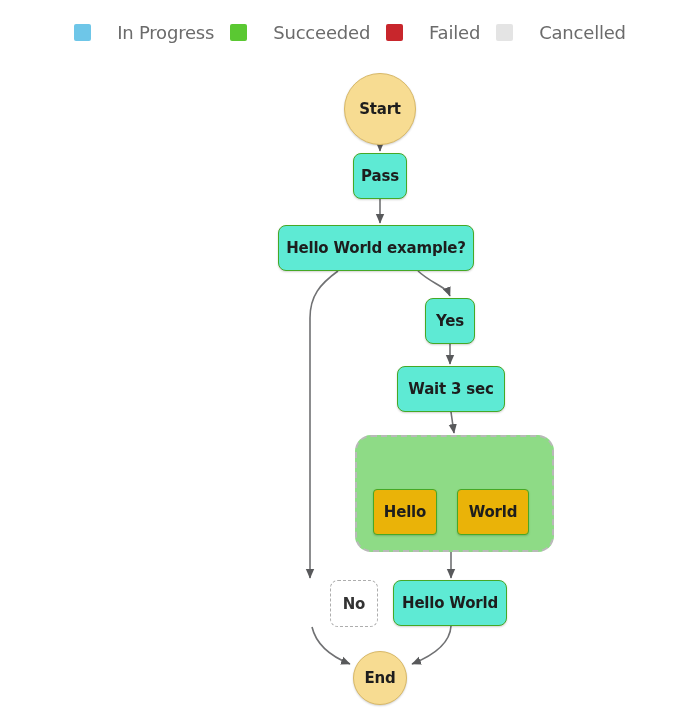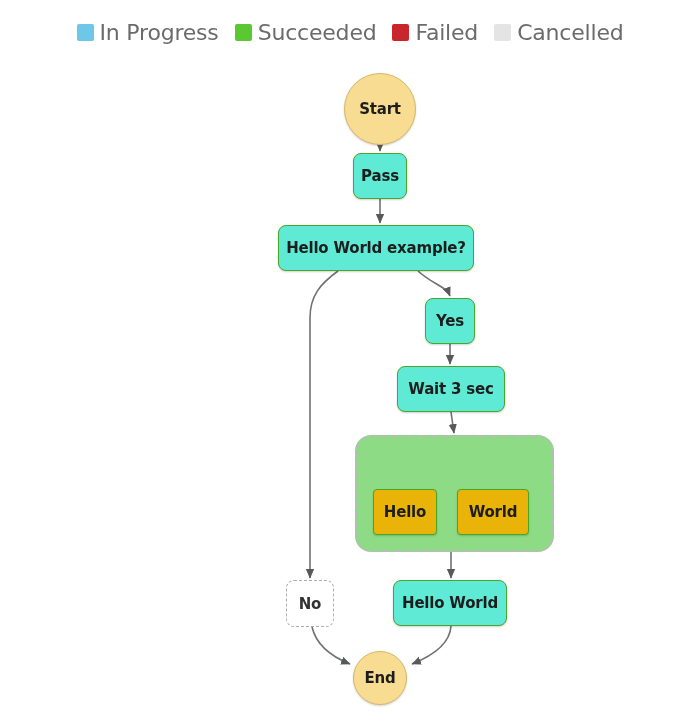--- a/index.html
+++ b/index.html
@@ -34,24 +34,25 @@
     align-items: center;
     gap: 6px;
   }
   .legend-swatch {
     width: 17px;
     height: 17px;
     border-radius: 2px;
     flex: 0 0 auto;
   }
   .legend-label {
-    font-size: 22px;
+    font-size: 18px;
     color: #6b6b6b;
     white-space: nowrap;
     letter-spacing: -0.2px;
+    margin-left: 20px;
   }
 
   
   #graph {
     position: absolute;
     left: 8px;
     top: 58px;
     width: 650px;
     height: 664px;
   }
@@ -88,20 +89,21 @@
     background: #5eead4;
     border: 1px solid #46a826;
     box-shadow: 0 1px 2px rgba(0,0,0,0.18);
   }
 
   .node-inactive {
     border-radius: 8px;
     background: #ffffff;
     border: 1.5px dashed #adadad;
     color: #333333;
+    margin-left: 44px;
   }
 
   .parallel-container {
     position: absolute;
     box-sizing: border-box;
     border-radius: 16px;
     background: #8edb86;
     border: 2px dashed #b9b9b9;
   }
 

